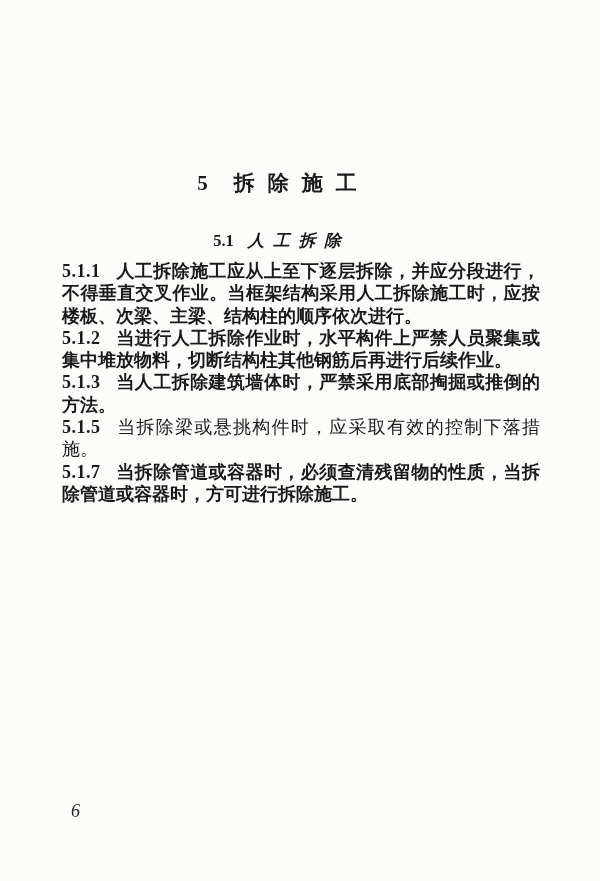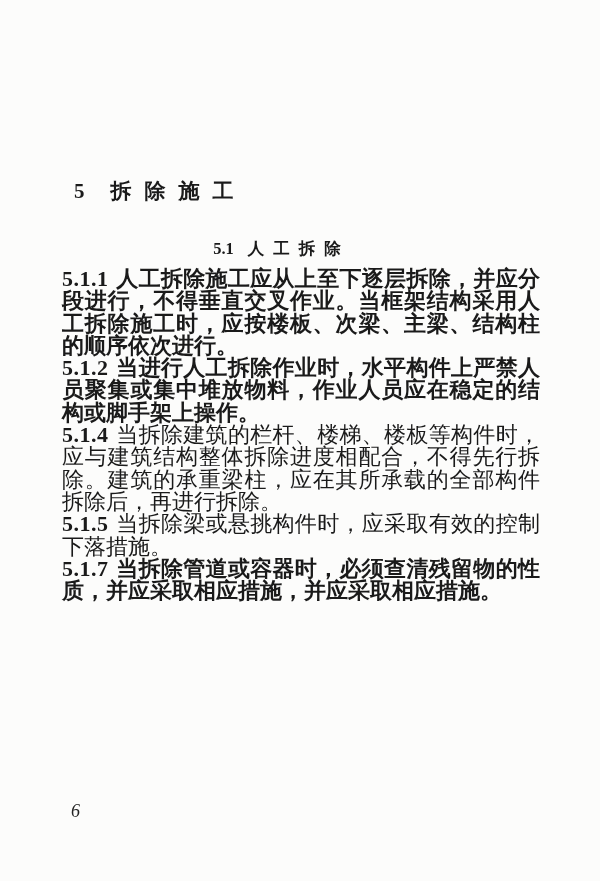--- a/index.html
+++ b/index.html
@@ -19,46 +19,46 @@
     position: absolute;
     inset: 0;
   }
   .content {
     padding-top: 166px;
     margin-left: 62px;
     width: 478px;
   }
   
   .chapter-title {
-    margin: 12px;
+    margin: 4px;
     padding-right: 48px;
-    text-align: left;
+    text-align: center;
     font-size: 21px;
     line-height: 26px;
     font-weight: 700;
     white-space: nowrap;
   }
   .ch-num { margin-right: 26px; }
   .ch-text { letter-spacing: 13px; margin-right: -13px; }
 
   .section-heading {
     margin: 8px 0;
     padding-right: 48px;
     text-align: center;
     font-size: 16.5px;
     line-height: 23px;
     font-weight: 700;
     white-space: nowrap;
   }
   .section:first-of-type .section-heading { margin-top: 33px; }
   .s-num { margin-right: 14px; }
-  .s-text { letter-spacing: 9px; margin-right: -9px; }
+  .s-text { letter-spacing: 9px; margin-right: -9px; font-style: italic; }
 
   .clauses {
-    font-size: 22px;
+    font-size: 18px;
     line-height: 22.3px;
     text-align: justify;
   }
   .clause { margin: 0; }
   .cnum {
     display: inline-block;
     width: 54px;
     font-weight: 700;
     white-space: nowrap;
     letter-spacing: 0.5px;
@@ -79,24 +79,24 @@
 
 <div class="page">
   <div class="content">
 
     <h1 class="chapter-title"><span class="ch-num">5</span><span class="ch-text">拆除施工</span></h1>
 
     <div class="section">
       <h2 class="section-heading"><span class="s-num">5.1</span><span class="s-text">人工拆除</span></h2>
       <div class="clauses">
         <p class="clause mandatory"><span class="cnum">5.1.1</span><span class="ctext">人工拆除施工应从上至下逐层拆除，并应分段进行，不得垂直交叉作业。当框架结构采用人工拆除施工时，应按楼板、次梁、主梁、结构柱的顺序依次进行。</span></p>
-        <p class="clause mandatory"><span class="cnum">5.1.2</span><span class="ctext">当进行人工拆除作业时，水平构件上严禁人员聚集或集中堆放物料，作业人员应在稳定的结构或脚手架上操作。</span></p>
-        <p class="clause"><span class="cnum">5.1.4</span><span class="ctext">当拆除建筑的栏杆、楼梯、楼板等构件时，应与建筑结构整体拆除进度相配合，不得先行拆除。建筑的承重梁柱，应在其所承载的全部构件拆除后，再进行拆除。</span></p>
+        <p class="clause mandatory"><span class="cnum">5.1.2</span><span class="ctext">当进行人工拆除作业时，水平构件上严禁人员聚集或集中堆放物料，切断结构柱其他钢筋后再进行后续作业。</span></p>
+        <p class="clause mandatory"><span class="cnum">5.1.3</span><span class="ctext">当人工拆除建筑墙体时，严禁采用底部掏掘或推倒的方法。</span></p>
         <p class="clause"><span class="cnum">5.1.5</span><span class="ctext">当拆除梁或悬挑构件时，应采取有效的控制下落措施。</span></p>
-        <p class="clause mandatory"><span class="cnum">5.1.7</span><span class="ctext">当拆除管道或容器时，必须查清残留物的性质，并应采取相应措施，并应采取相应措施。</span></p>
+        <p class="clause mandatory"><span class="cnum">5.1.7</span><span class="ctext">当拆除管道或容器时，必须查清残留物的性质，当拆除管道或容器时，方可进行拆除施工。</span></p>
       </div>
     </div>
 
 
   </div>
 
   <div class="page-number">6</div>
 </div>
 
 </body></html>

